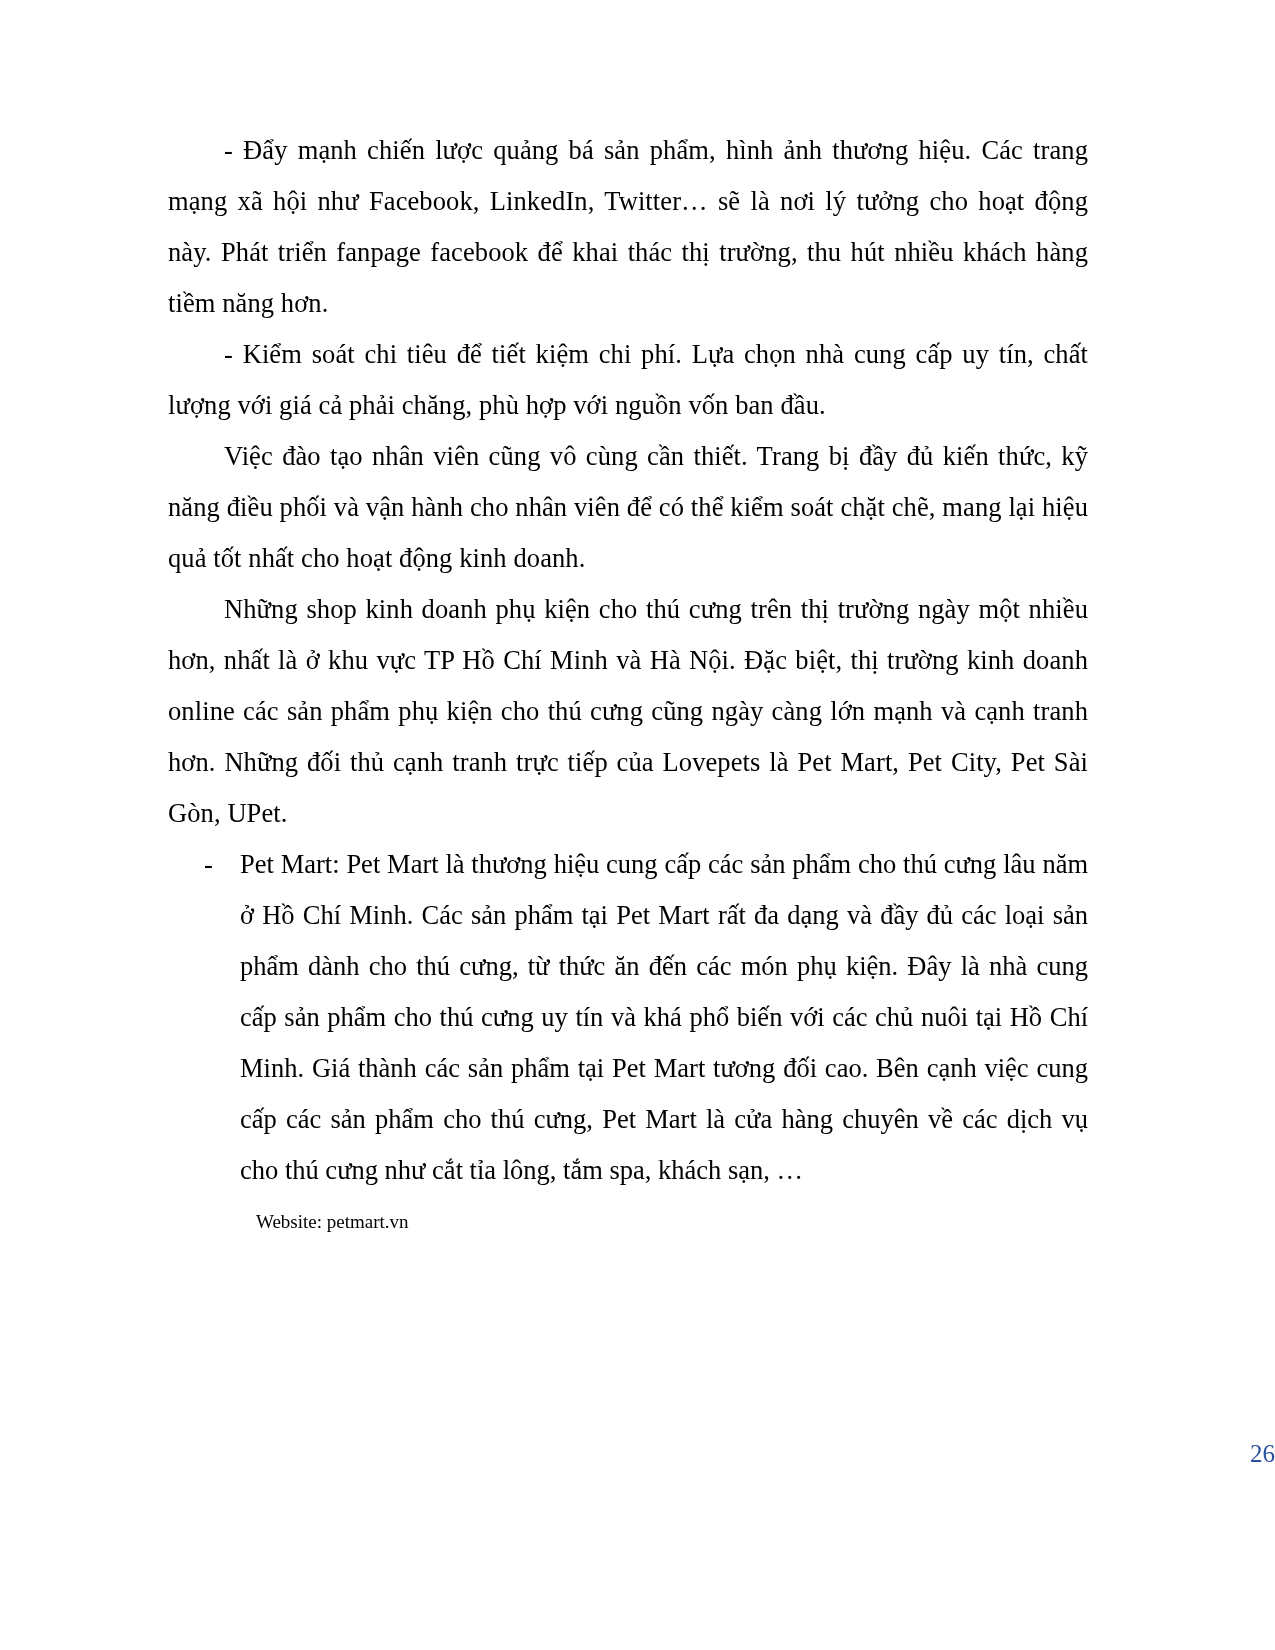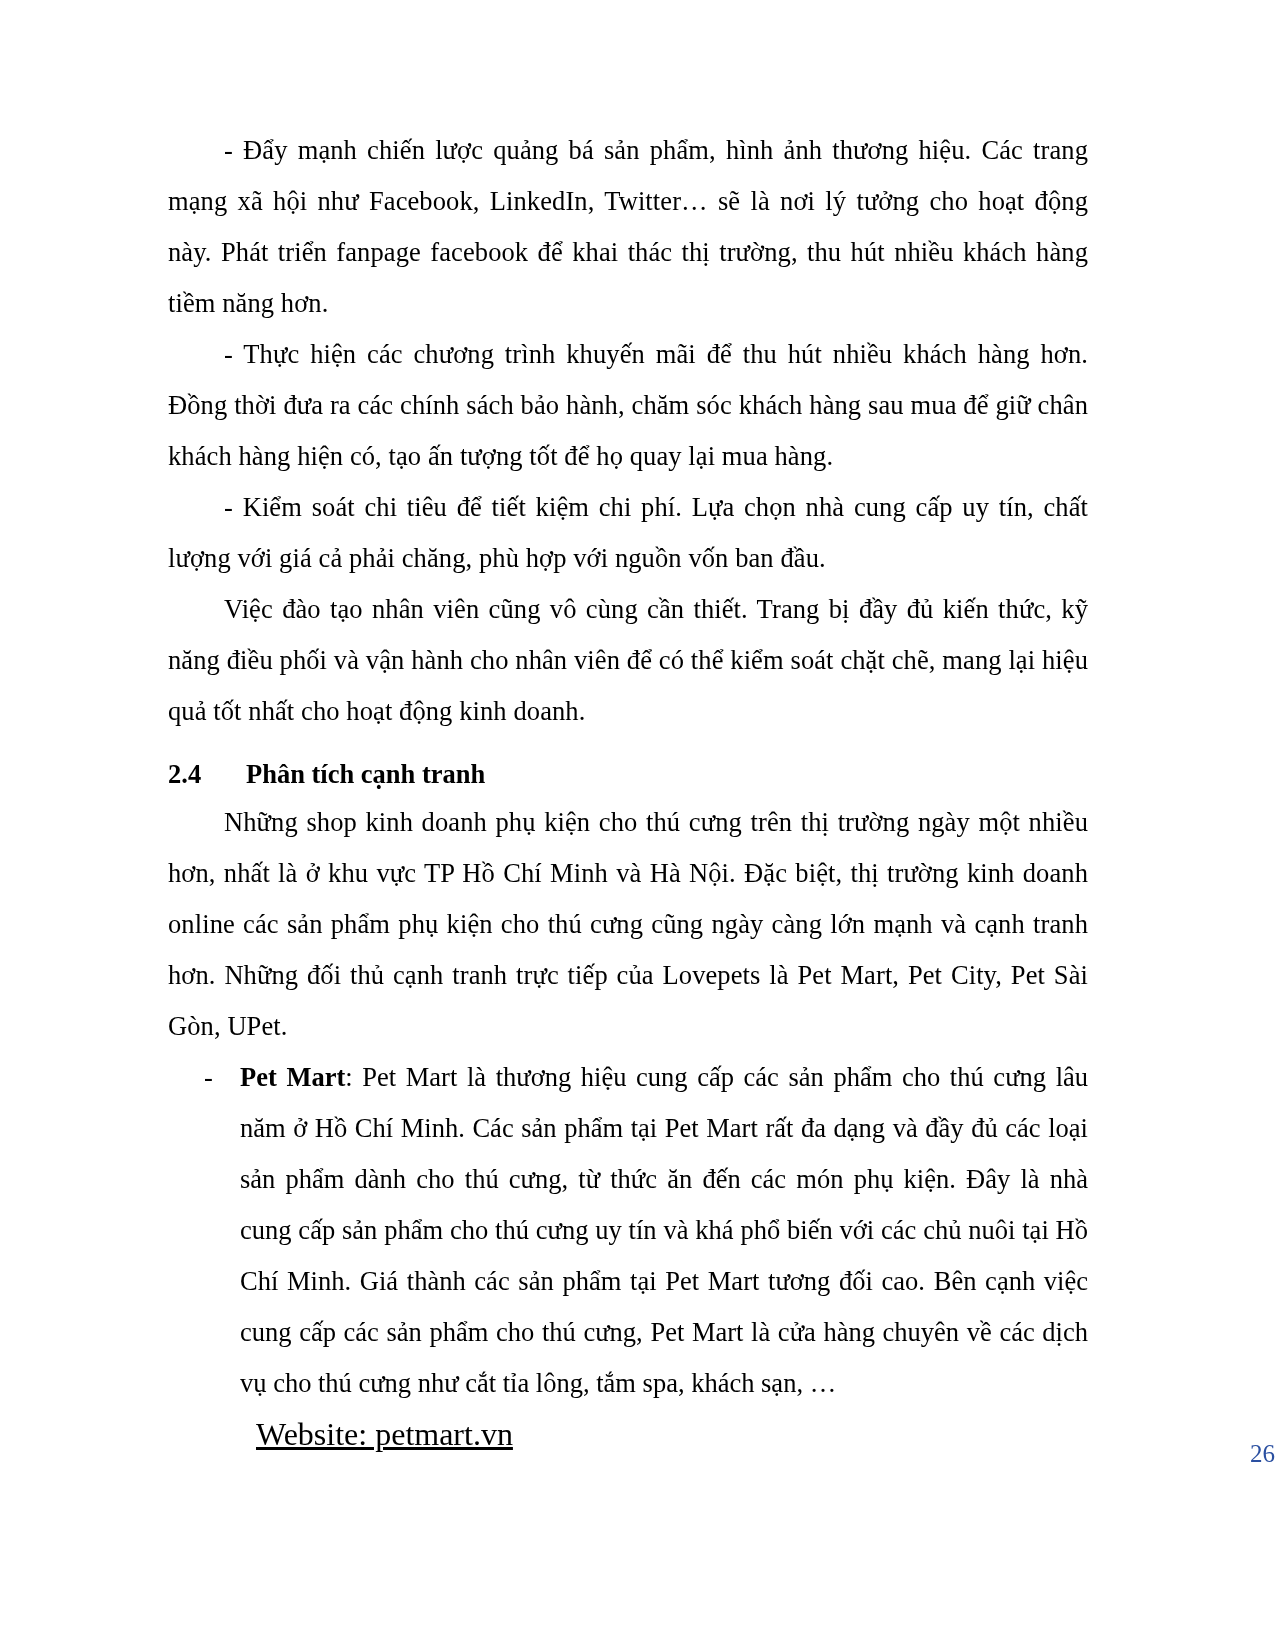--- a/index.html
+++ b/index.html
@@ -52,54 +52,48 @@
   }
   .bullet-row .dash {
     width: 36px;
     flex: 0 0 36px;
     margin-left: 36px;
   }
   .bullet-row .btext {
     flex: 1 1 auto;
     text-align: justify;
   }
-  .bold { font-weight: bold; }
+  .bold { font-weight: normal; }
   .website {
     margin: 0;
-    font-size: 32px;
+    font-size: 19px;
     line-height: 51px;
     text-indent: 88px;
-    text-decoration: underline;
   }
   .pagenum {
     position: absolute;
     left: 0;
     top: 1440px;
     width: 1275px;
     text-align: right;
     font-size: 25px;
     color: #2b50a1;
     font-family: "Liberation Serif", serif;
   }
 </style>
 </head>
 <body>
 
 <div class="page">
   <div class="content">
 
     <p class="para">- Đẩy mạnh chiến lược quảng bá sản phẩm, hình ảnh thương hiệu. Các trang mạng xã hội như Facebook, LinkedIn, Twitter… sẽ là nơi lý tưởng cho hoạt động này. Phát triển fanpage facebook để khai thác thị trường, thu hút nhiều khách hàng tiềm năng hơn.</p>
-    <p class="para">- Thực hiện các chương trình khuyến mãi để thu hút nhiều khách hàng hơn. Đồng thời đưa ra các chính sách bảo hành, chăm sóc khách hàng sau mua để giữ chân khách hàng hiện có, tạo ấn tượng tốt để họ quay lại mua hàng.</p>
     <p class="para">- Kiểm soát chi tiêu để tiết kiệm chi phí. Lựa chọn nhà cung cấp uy tín, chất lượng với giá cả phải chăng, phù hợp với nguồn vốn ban đầu.</p>
     <p class="para">Việc đào tạo nhân viên cũng vô cùng cần thiết. Trang bị đầy đủ kiến thức, kỹ năng điều phối và vận hành cho nhân viên để có thể kiểm soát chặt chẽ, mang lại hiệu quả tốt nhất cho hoạt động kinh doanh.</p>
 
-    <div class="heading">
-      <span class="num">2.4</span>
-      <span>Phân tích cạnh tranh</span>
-    </div>
 
     <p class="para">Những shop kinh doanh phụ kiện cho thú cưng trên thị trường ngày một nhiều hơn, nhất là ở khu vực TP Hồ Chí Minh và Hà Nội. Đặc biệt, thị trường kinh doanh online các sản phẩm phụ kiện cho thú cưng cũng ngày càng lớn mạnh và cạnh tranh hơn. Những đối thủ cạnh tranh trực tiếp của Lovepets là Pet Mart, Pet City, Pet Sài Gòn, UPet.</p>
 
     <div class="bullet-row">
       <span class="dash">-</span>
       <span class="btext"><span class="bold">Pet Mart</span><span>: Pet Mart là thương hiệu cung cấp các sản phẩm cho thú cưng lâu năm ở Hồ Chí Minh. Các sản phẩm tại Pet Mart rất đa dạng và đầy đủ các loại sản phẩm dành cho thú cưng, từ thức ăn đến các món phụ kiện. Đây là nhà cung cấp sản phẩm cho thú cưng uy tín và khá phổ biến với các chủ nuôi tại Hồ Chí Minh. Giá thành các sản phẩm tại Pet Mart tương đối cao. Bên cạnh việc cung cấp các sản phẩm cho thú cưng, Pet Mart là cửa hàng chuyên về các dịch vụ cho thú cưng như cắt tỉa lông, tắm spa, khách sạn, …</span></span>
     </div>
 
     <p class="website">Website: petmart.vn</p>
   </div>

